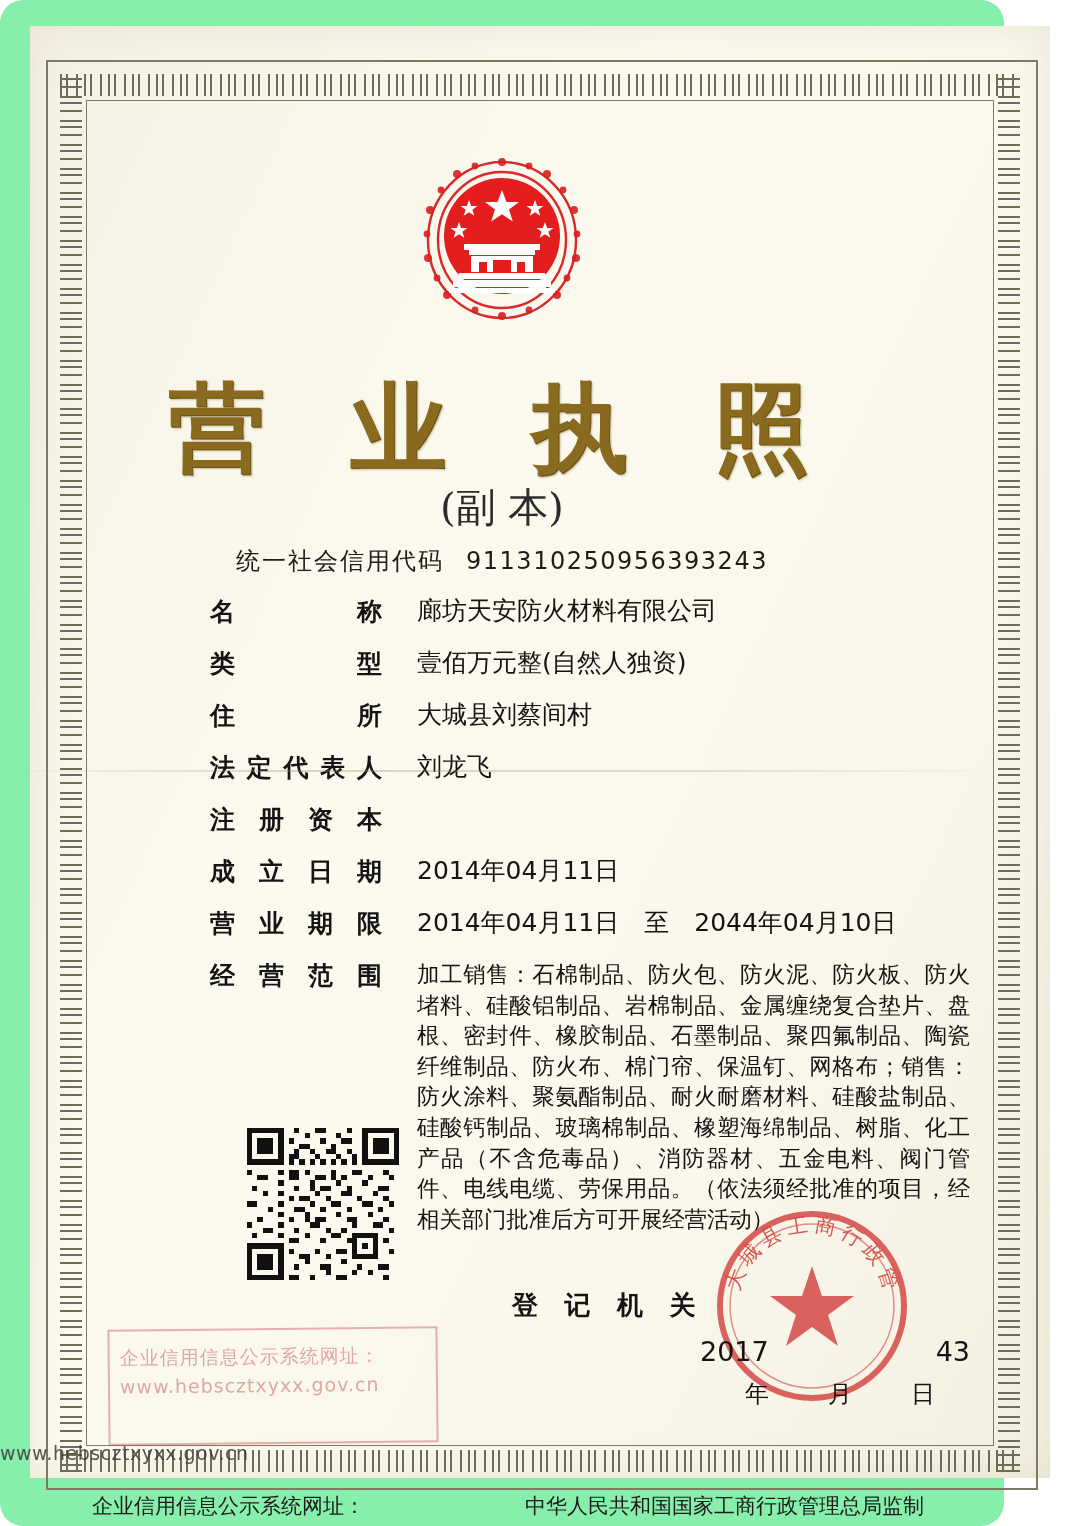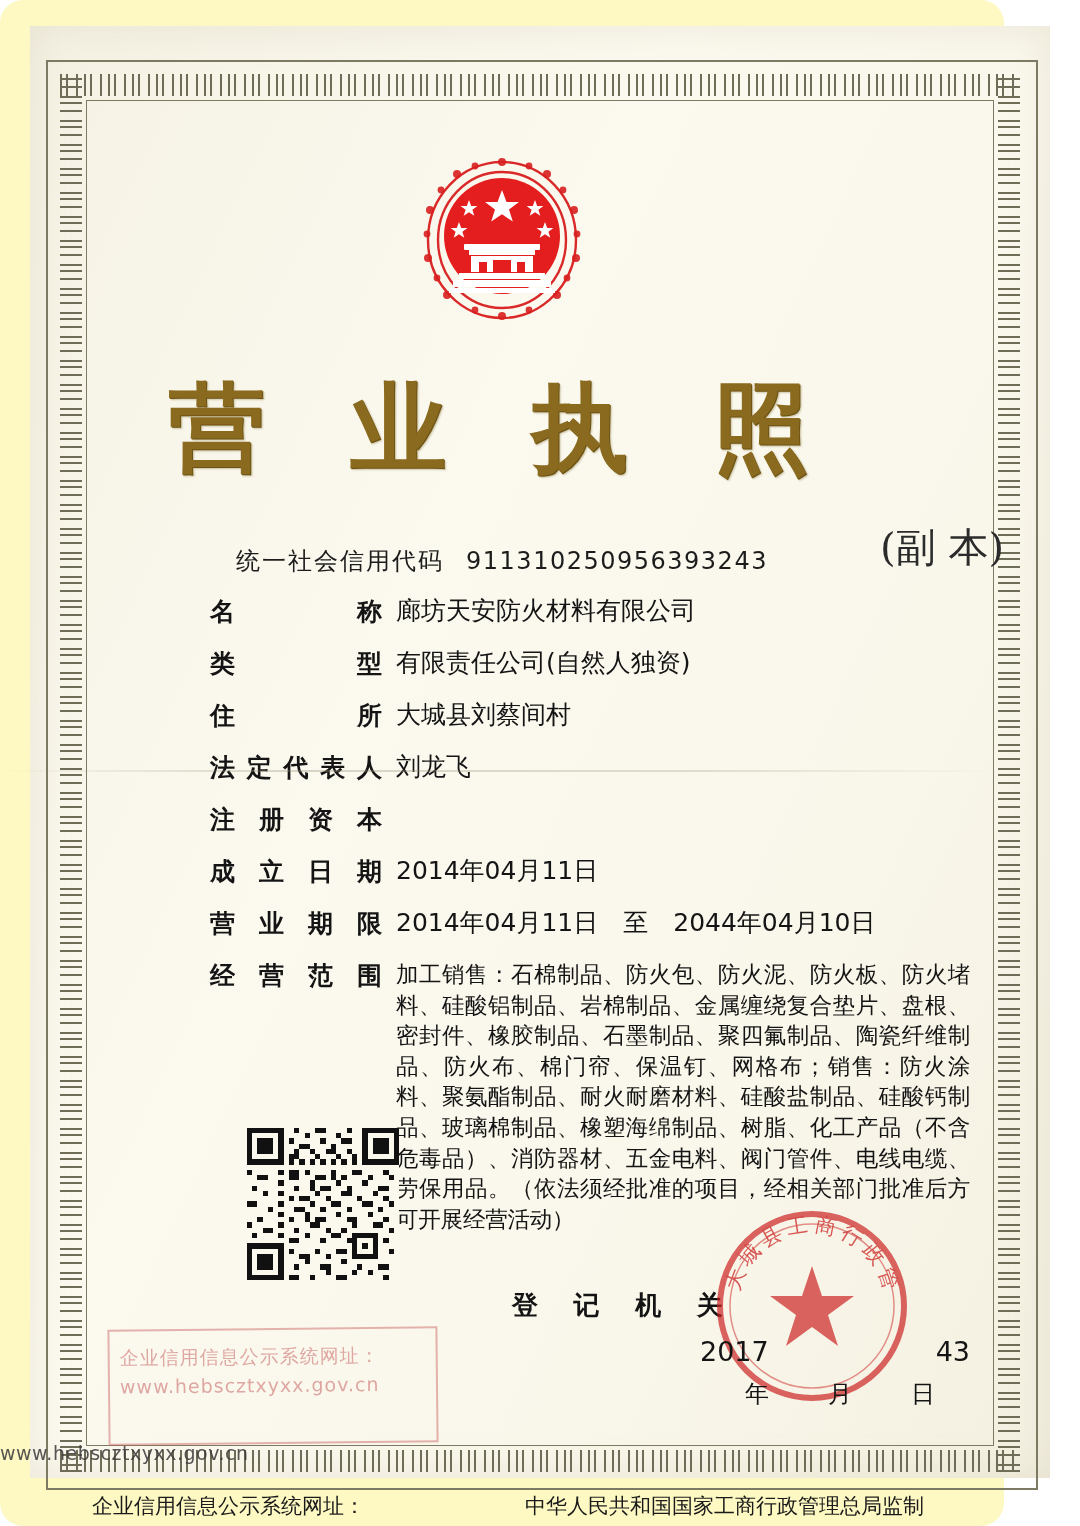--- a/index.html
+++ b/index.html
@@ -6,21 +6,21 @@
   html,body{margin:0;padding:0;}
   body{
     width:1080px;height:1526px;
     background:#ffffff;
     font-family:"Liberation Serif", serif;
     overflow:hidden;
   }
   .page{
     position:relative;
     width:1004px;height:1526px;
-    background:#fef9c3;
+    background:#86efac;
     border-radius:23px;
   }
   
   .paper{
     position:absolute;
     left:30px;top:26px;
     width:1020px;height:1452px;
     background:
       linear-gradient(115deg, rgba(240,236,220,.55) 0%, rgba(253,252,243,.2) 38%, rgba(247,244,230,.45) 72%, rgba(238,234,216,.6) 100%),
       #fbf9ee;
@@ -82,22 +82,22 @@
     text-align:center;
     font-family:"DejaVu Serif","Liberation Serif",serif;
     font-size:96px;
     letter-spacing:26px;
     font-weight:700;
     color:#8a6a1e;
     text-shadow:1px 1px 0 #6d5313, 2px 2px 2px rgba(110,85,20,.35);
     white-space:nowrap;
   }
   .subtitle{
-    position:absolute;left:0;right:0;top:520px;
-    text-align:right;
+    position:absolute;left:0;right:0;top:480px;
+    text-align:center;
     font-size:40px;
     color:#2b2b2b;
     font-family:"DejaVu Serif","Liberation Serif",serif;
   }
   .code-line{
     position:absolute;left:0;right:0;top:545px;
     text-align:center;
     font-size:24px;
     color:#1c1c1c;
     font-family:"DejaVu Sans","Liberation Sans",sans-serif;
@@ -117,41 +117,42 @@
     width:172px;flex:0 0 172px;
     font-size:25px;font-weight:700;
     letter-spacing:0px;
     white-space:nowrap;
   }
   .k.spread{display:flex;justify-content:space-between;padding-right:14px;}
   .row .v{
     font-size:25px;
     line-height:1.28;
     flex:1;
+    margin-left:21px;
   }
   .row.scope{margin-top:4px;}
   .row.scope .v{
     font-size:22.5px;
     line-height:1.36;
     text-align:justify;
     letter-spacing:-0.2px;
   }
 
   
   .qr{
     position:absolute;left:247px;top:1128px;
     width:152px;height:152px;
   }
   .qr svg{display:block;}
 
   
   .reg-label{
     position:absolute;left:512px;top:1288px;
     font-size:26px;font-weight:700;letter-spacing:10px;
-    font-family:Liberation Mono, monospace;
+    font-family:Liberation Serif, serif;
     color:#141414;
   }
   .date-row{
     position:absolute;left:700px;top:1336px;width:270px;
     font-family:"DejaVu Sans","Liberation Sans",sans-serif;
     font-size:27px;color:#141414;
     display:flex;justify-content:space-between;gap:28px;
   }
   .date-units{
     position:absolute;left:745px;top:1378px;width:190px;
@@ -292,21 +293,21 @@
           <span>名</span>
           <span>称</span>
         </div>
       <div class="v">廊坊天安防火材料有限公司</div>
     </div>
     <div class="row">
       <div class="k spread">
           <span>类</span>
           <span>型</span>
         </div>
-      <div class="v">有限责任公司(自然人独资)</div>
+      <div class="v">壹佰万元整(自然人独资)</div>
     </div>
     <div class="row">
       <div class="k spread">
           <span>住</span>
           <span>所</span>
         </div>
       <div class="v">大城县刘蔡间村</div>
     </div>
     <div class="row">
       <div class="k spread">

